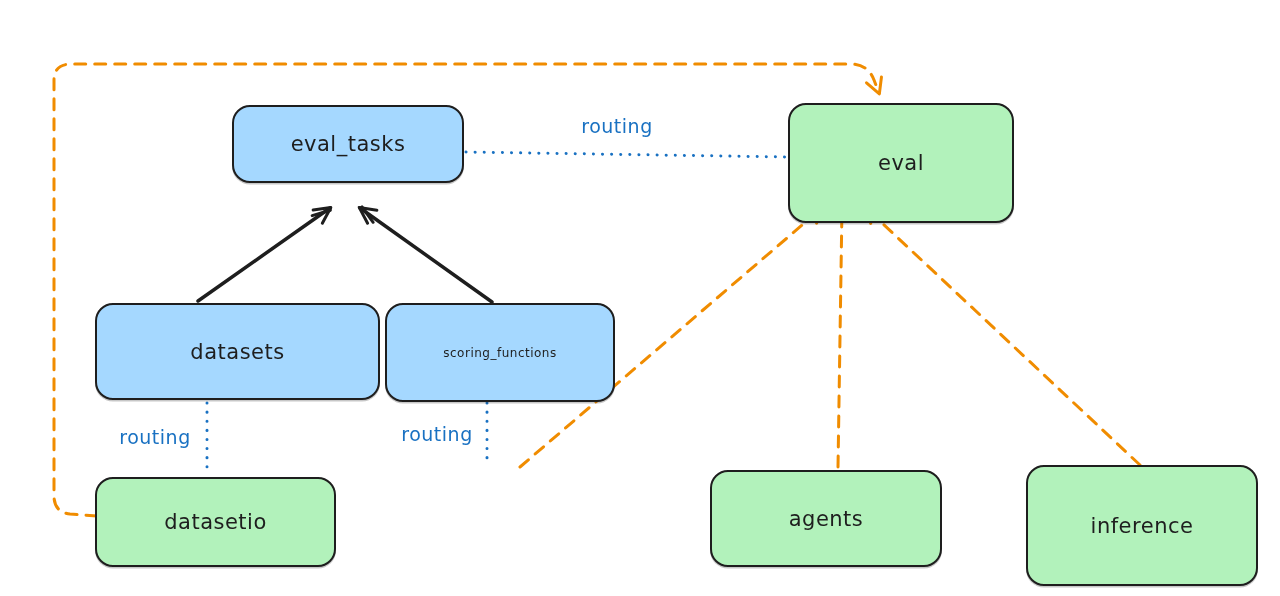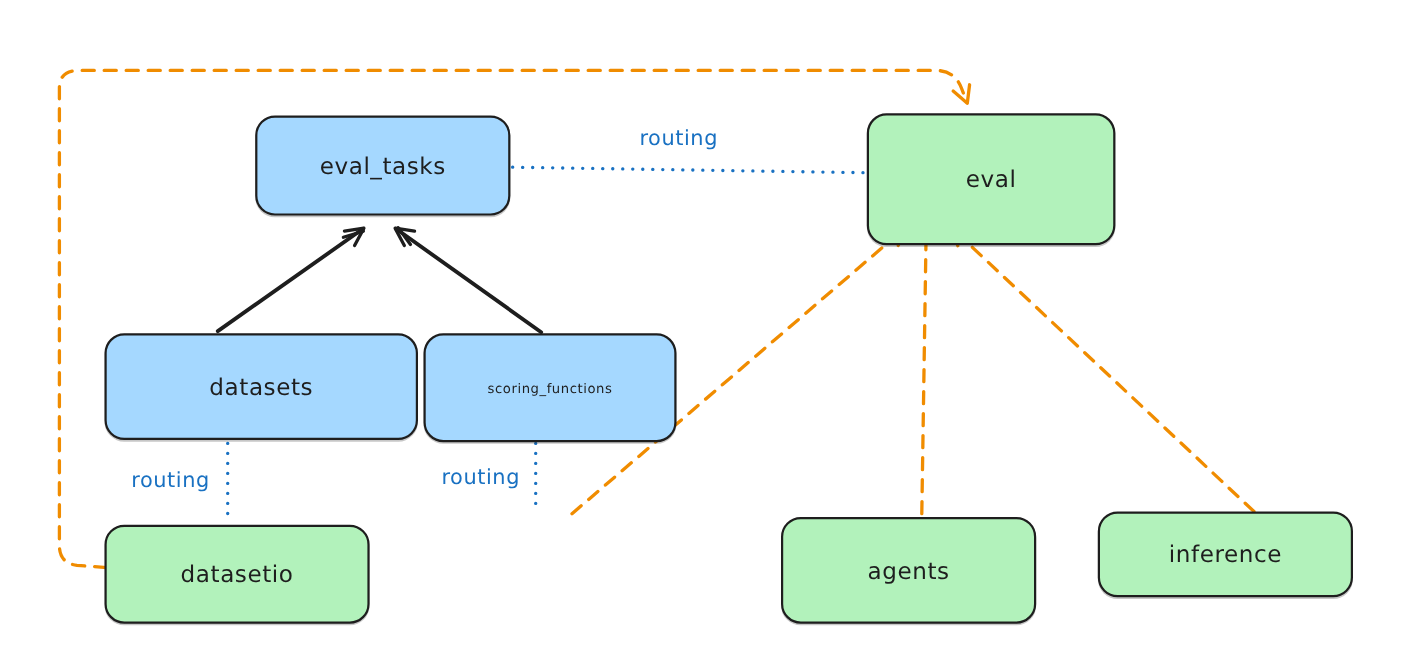--- a/index.html
+++ b/index.html
@@ -81,21 +81,21 @@
     <path class="dotted-blue" d="M 466 152 L 786 157"></path>
     <path class="dotted-blue" d="M 207 403 L 207 473"></path>
     <path class="dotted-blue" d="M 487 403 L 487 466"></path>
 
     <path class="dashed-orange" d="M 97 516 L 70 514 Q 54 512 54 496 L 54 80 Q 54 64 72 64 L 850 64 Q 868 64 874 80 L 879 93" marker-end="url(#arrow-orange)"></path>
     <path class="dashed-orange" d="M 520 467 L 822 208" marker-end="url(#arrow-orange)"></path>
     <path class="dashed-orange" d="M 838 467 L 842 207" marker-end="url(#arrow-orange)"></path>
     <path class="dashed-orange" d="M 1140 465 L 866 208" marker-end="url(#arrow-orange)"></path>
   </svg>
 
-  <div class="node blue" style="left:232px;top:105px;width:232px;height:91px">
+  <div class="node blue" style="left:232px;top:105px;width:232px;height:78px">
     <span>eval_tasks</span>
   </div>
 
   <div class="node green" style="left:788px;top:103px;width:226px;height:120px">
     <span>eval</span>
   </div>
 
   <div class="node blue" style="left:95px;top:303px;width:285px;height:97px">
     <span>datasets</span>
   </div>
@@ -106,21 +106,21 @@
 
   <div class="node green" style="left:95px;top:477px;width:241px;height:90px">
     <span>datasetio</span>
   </div>
 
 
   <div class="node green" style="left:710px;top:470px;width:232px;height:97px">
     <span>agents</span>
   </div>
 
-  <div class="node green" style="left:998px;top:465px;width:232px;height:78px">
+  <div class="node green" style="left:1026px;top:465px;width:232px;height:121px">
     <span>inference</span>
   </div>
 
   <div class="edge-label" style="left:572px;top:115px">routing</div>
 
   <div class="edge-label" style="left:110px;top:426px">routing</div>
 
   <div class="edge-label" style="left:392px;top:423px">routing</div>
 
 </div>

